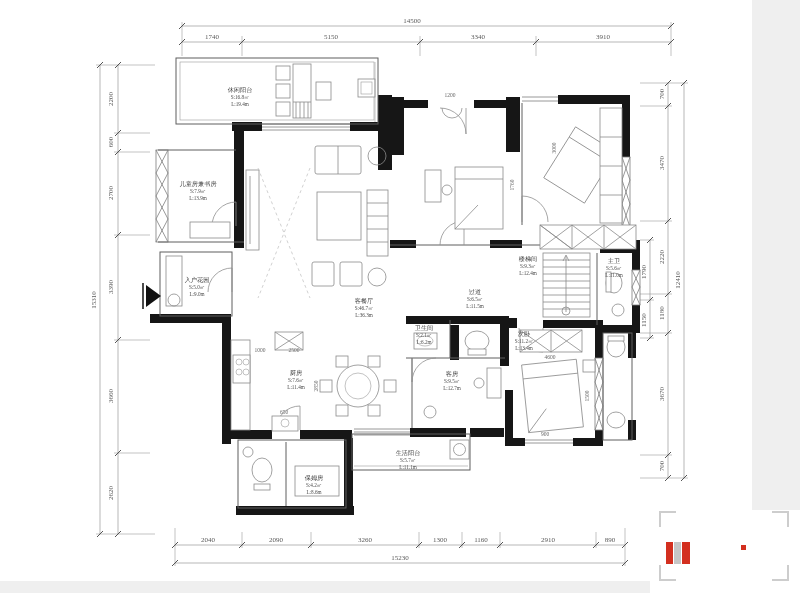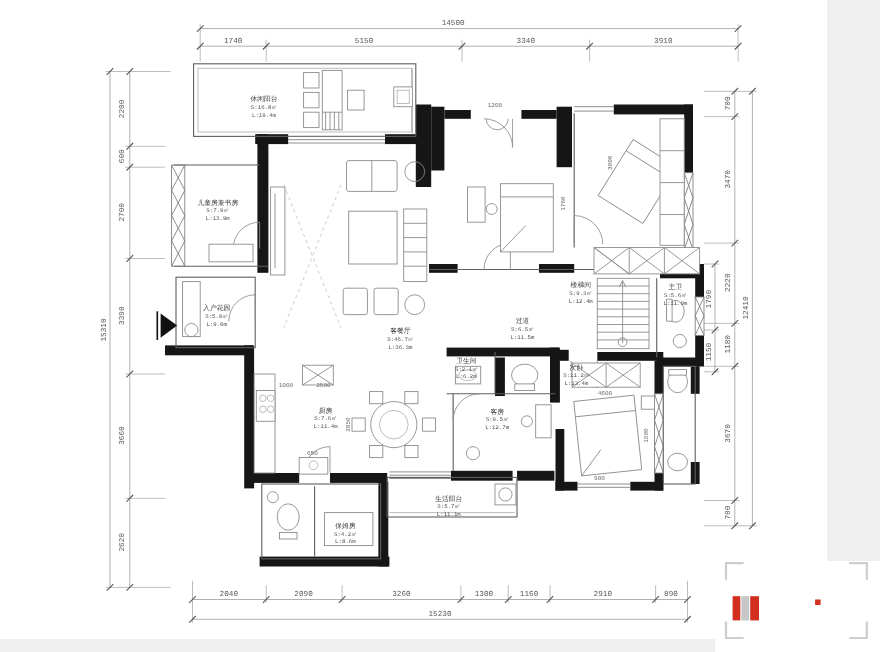--- a/index.html
+++ b/index.html
@@ -1,17 +1,17 @@
 <!DOCTYPE html>
 <html><head>
 <meta charset="utf-8">
 <style>
   html,body{margin:0;padding:0;background:#ffffff;}
   .page{position:relative;width:800px;height:593px;background:#ffffff;overflow:hidden;
-        font-family:Liberation Mono, monospace;}
+        font-family:Liberation Serif, serif;}
   svg{position:absolute;left:0;top:0;}
   svg text{fill:#555;}
   .dim{font-size:7px;fill:#5a5a5a;}
   .dimline{stroke:#9a9a9a;stroke-width:0.7;fill:none;}
   .tick{stroke:#555;stroke-width:1;fill:none;}
   .wall{fill:#161616;stroke:none;}
   .thin{stroke:#5f5f5f;stroke-width:1;fill:none;}
   .lite{stroke:#9a9a9a;stroke-width:0.6;fill:none;}
   .furn{stroke:#8a8a8a;stroke-width:0.8;fill:#ffffff;}
   .furnl{stroke:#8a8a8a;stroke-width:0.8;fill:none;}

